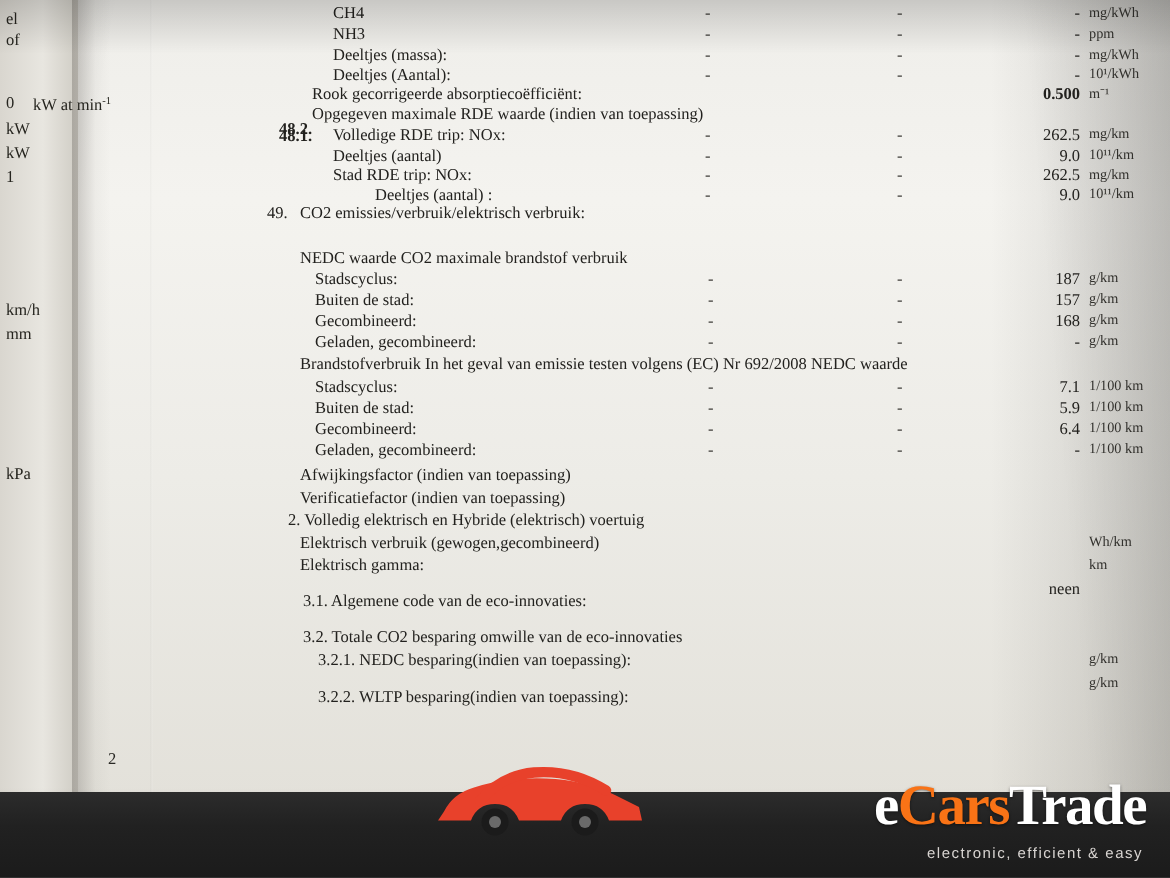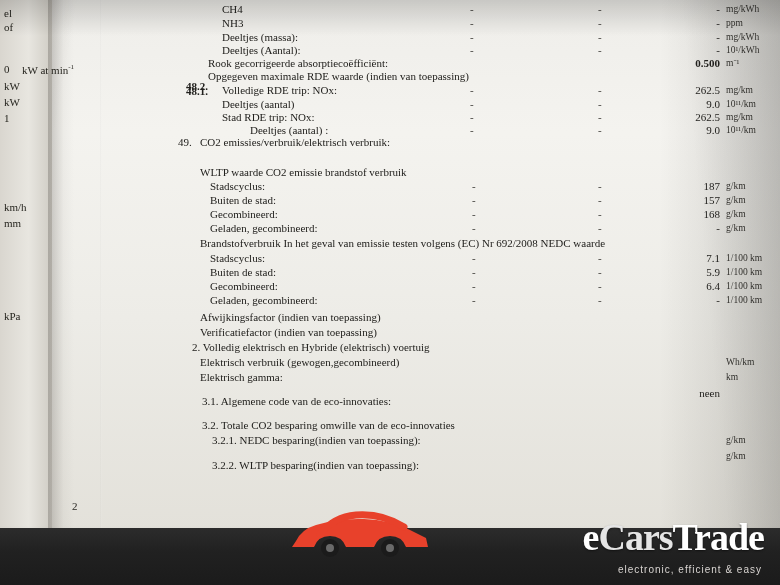--- a/index.html
+++ b/index.html
@@ -158,21 +158,21 @@
     position: absolute;
     right: 16px;
     bottom: 26px;
     font-family: "Liberation Serif", serif;
     font-weight: bold;
     font-size: 38px;
     letter-spacing: -1px;
     color: #ffffff;
     text-shadow: 0 1px 2px rgba(0,0,0,.5);
   }
-  .logo-text .accent { color: #e5e5e5; }
+  .logo-text .accent { color: #f97316; }
   .logo-sub {
     position: absolute;
     right: 18px;
     bottom: 10px;
     font-family: "Liberation Sans", sans-serif;
     font-size: 10px;
     letter-spacing: 1px;
     color: #d9d5d2;
   }
   .logo-mark {
@@ -245,21 +245,21 @@
       <div class="dash" style="left: 598px; top: 112px;">-</div>
       <div class="num" style="left: 648px; width: 72px; top: 112px;">262.5</div>
       <div class="unit" style="left: 726px; top: 113px;">mg/km</div>
       <div class="row lbl" style="left: 222px; top: 125px; margin-left: 28px;">Deeltjes (aantal) :</div>
       <div class="dash" style="left: 470px; top: 125px;">-</div>
       <div class="dash" style="left: 598px; top: 125px;">-</div>
       <div class="num" style="left: 648px; width: 72px; top: 125px;">9.0</div>
       <div class="unit" style="left: 726px; top: 126px;">10¹¹/km</div>
       <div class="row lbl" style="left: 178px; top: 137px;">49.</div>
       <div class="row lbl" style="left: 200px; top: 137px;">CO2 emissies/verbruik/elektrisch verbruik:</div>
-      <div class="row lbl" style="left: 200px; top: 167px;">WLTP waarde CO2 emissie brandstof verbruik</div>
+      <div class="row lbl" style="left: 200px; top: 167px;">NEDC waarde CO2 maximale brandstof verbruik</div>
       <div class="row lbl" style="left: 210px; top: 181px;">Stadscyclus:</div>
       <div class="dash" style="left: 472px; top: 181px;">-</div>
       <div class="dash" style="left: 598px; top: 181px;">-</div>
       <div class="num" style="left: 648px; width: 72px; top: 181px;">187</div>
       <div class="unit" style="left: 726px; top: 182px;">g/km</div>
       <div class="row lbl" style="left: 210px; top: 195px;">Buiten de stad:</div>
       <div class="dash" style="left: 472px; top: 195px;">-</div>
       <div class="dash" style="left: 598px; top: 195px;">-</div>
       <div class="num" style="left: 648px; width: 72px; top: 195px;">157</div>
       <div class="unit" style="left: 726px; top: 196px;">g/km</div>

